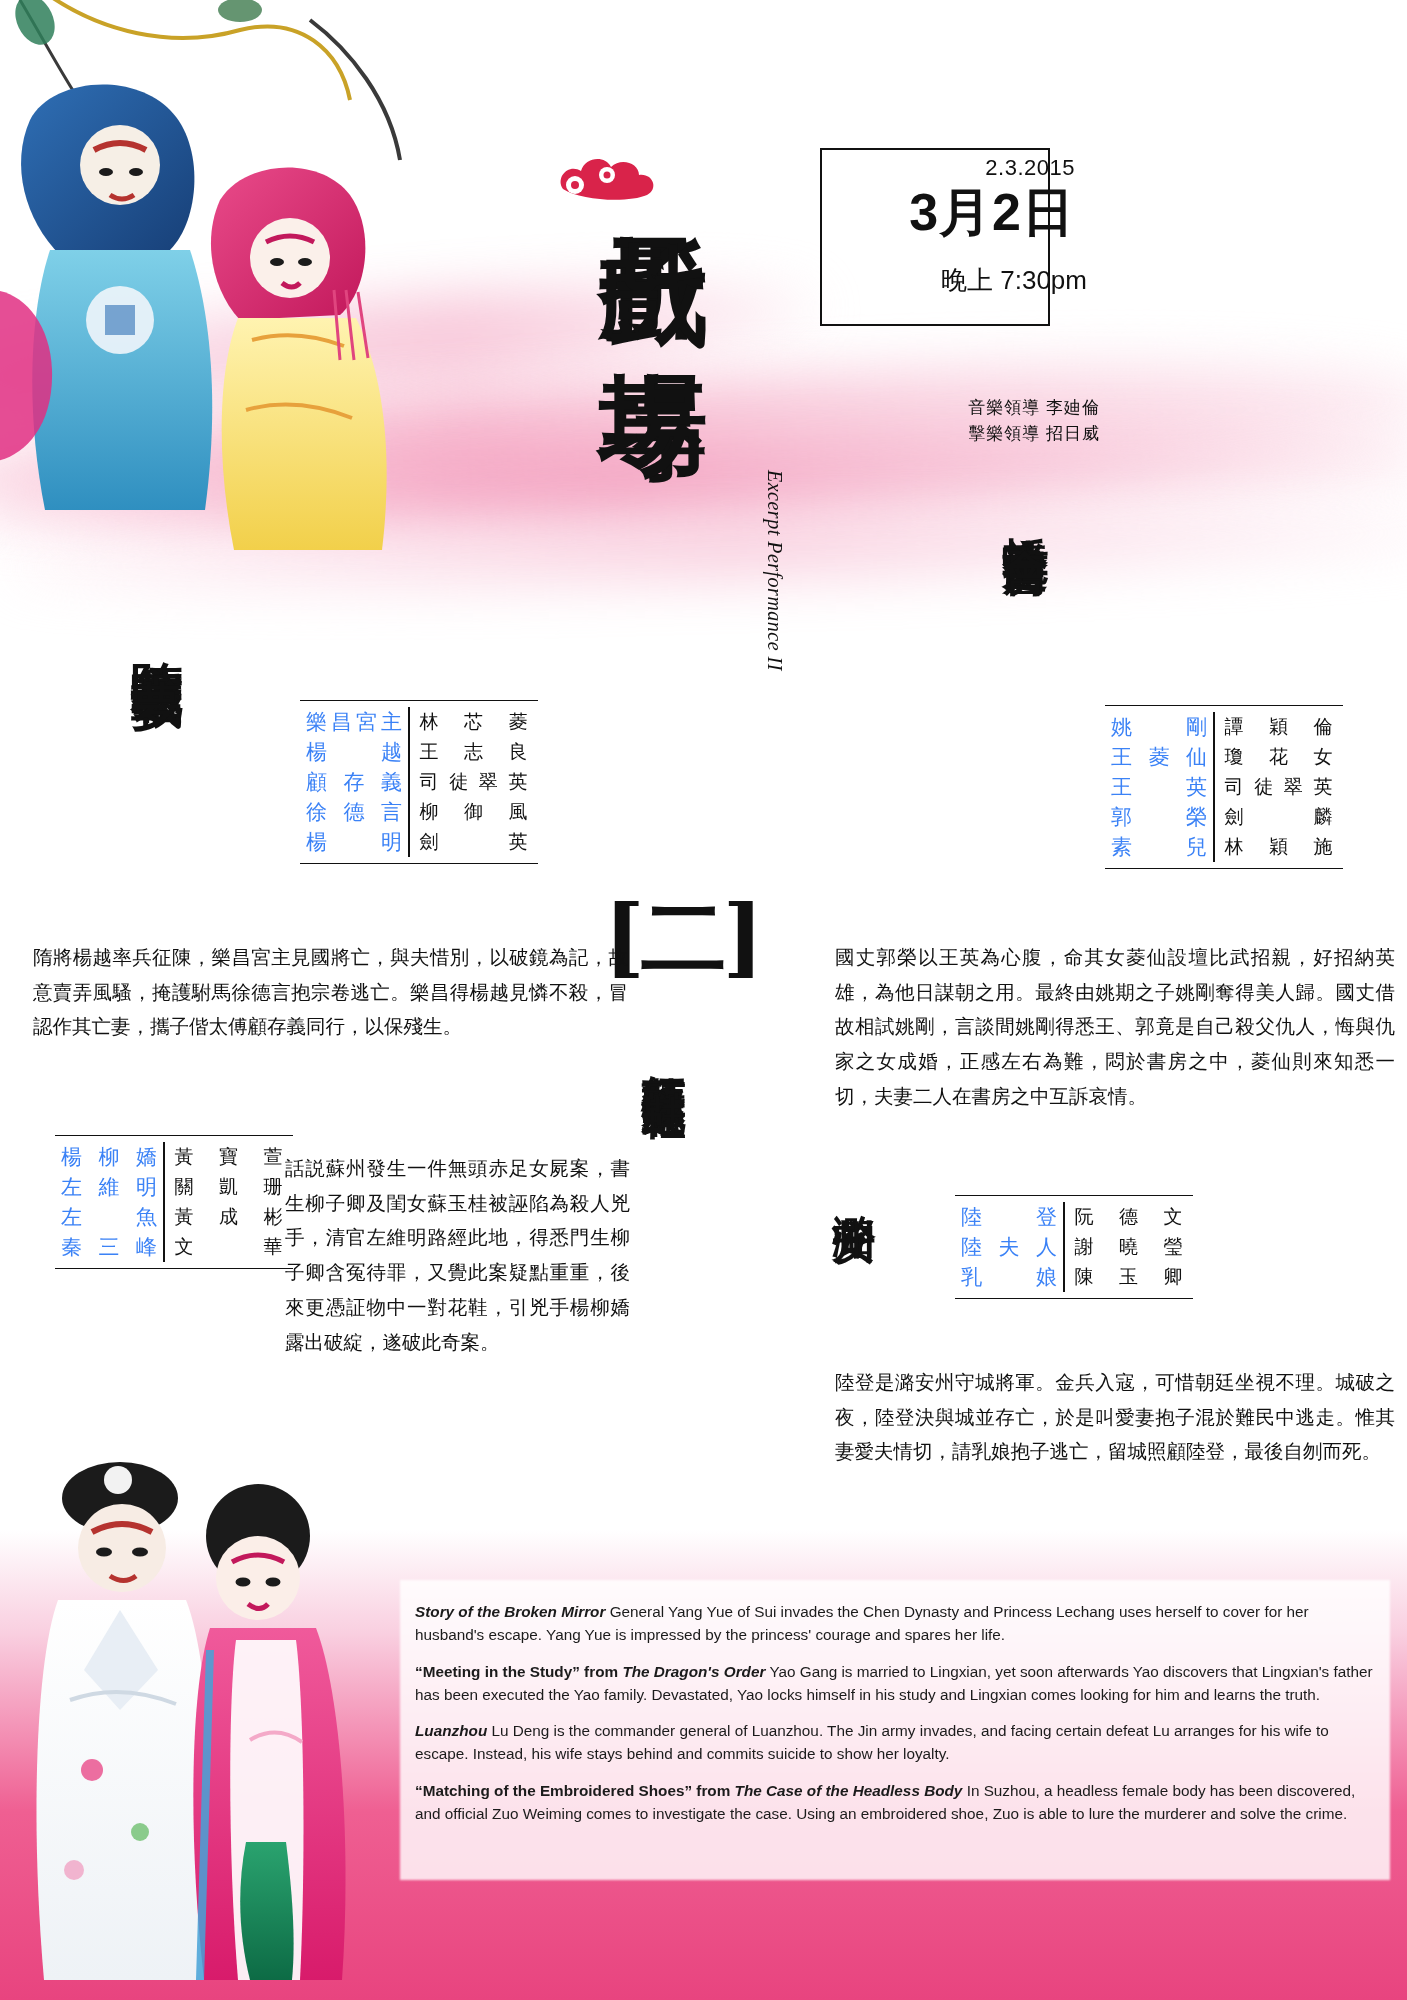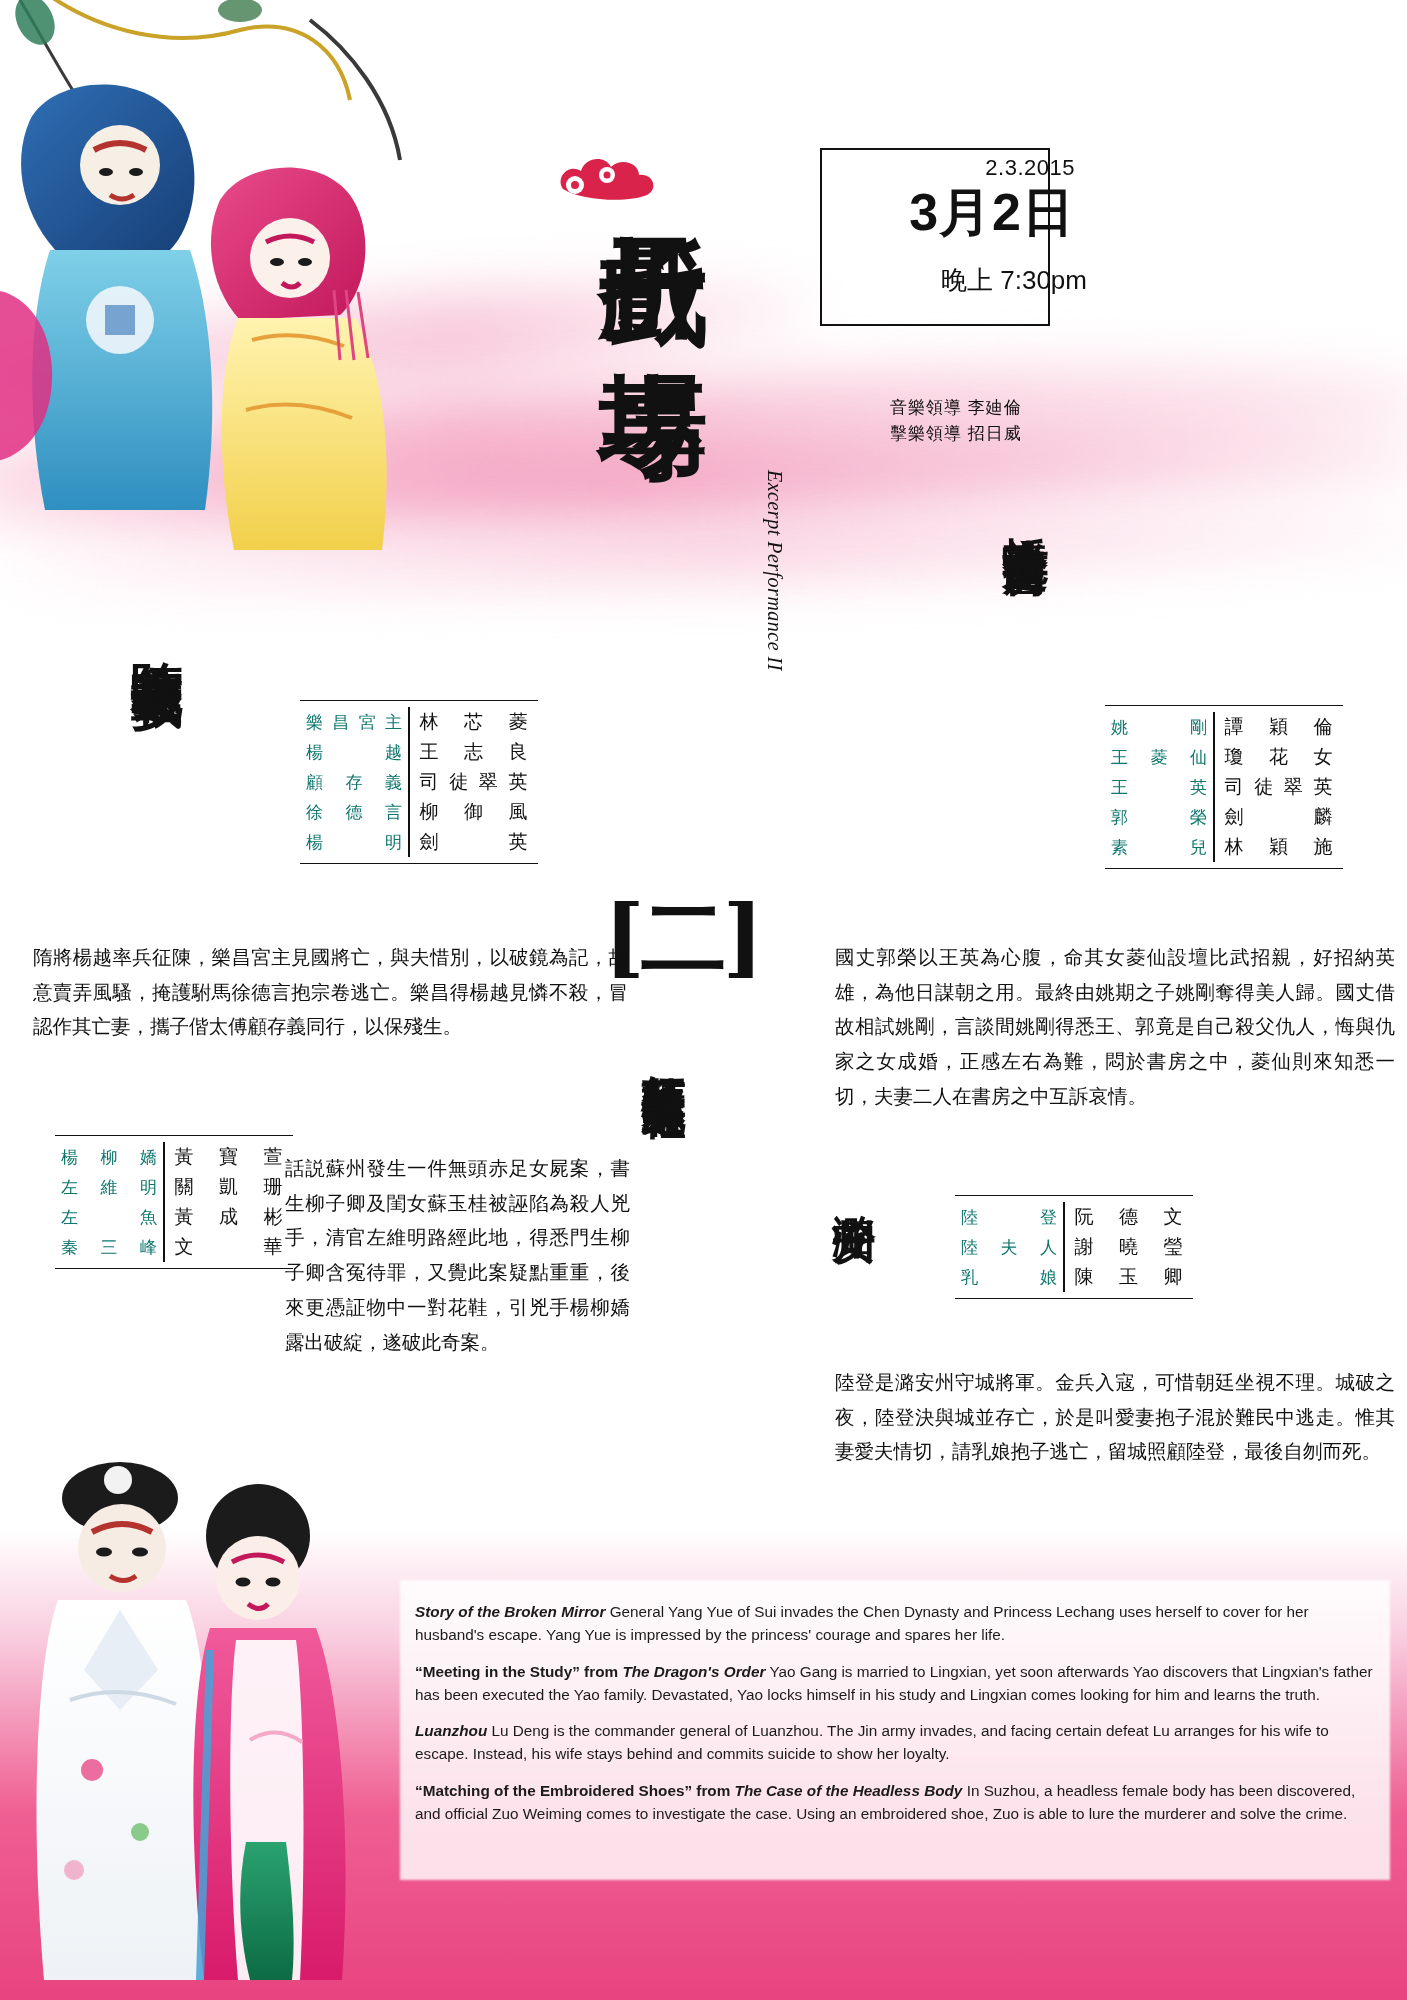--- a/index.html
+++ b/index.html
@@ -86,21 +86,21 @@
   .date-box {
     position: absolute; left: 820px; top: 148px; width: 230px; height: 178px;
     border: 2px solid #111;
     background: transparent;
   }
   .date-inner { position: absolute; left: 845px; top: 155px; width: 250px; text-align: right; }
   .date-small { font-size: 22px; color: #111; letter-spacing: .5px; padding-right: 20px;}
   .date-big { font-size: 52px; font-weight: bold; color: #111; letter-spacing: 1px; padding-right: 20px; line-height: 1.2;}
   .date-time { font-size: 26px; color: #111; padding-right: 8px; margin-top: 20px;}
   .credits { position: absolute; left: 890px; top: 395px; width: 210px; text-align: left; }
-  .credits div { font-size: 17px; color: #111; line-height: 1.55; letter-spacing: 1px; }
+  .credits div { font-size: 17px; color: #111; line-height: 1.55; letter-spacing: 1px; text-align: right; }
 
   
   .vtitle {
     position: absolute;
     writing-mode: vertical-rl; text-orientation: upright;
     font-family: "DejaVu Serif", "Liberation Serif", serif;
     font-weight: bold;
     color: #111;
   }
   #title-sui   { left: 128px; top: 620px; font-size: 52px; line-height: 1.12; letter-spacing: 3px; }
@@ -111,21 +111,21 @@
   
   .cast {
     position: absolute;
     border-top: 1.5px solid #111;
     border-bottom: 1.5px solid #111;
     padding: 6px 0;
   }
   .cast .row { display: flex; align-items: center; height: 30px; }
   .cast .role {
     width: 108px; text-align: justify; text-align-last: justify;
-    font-size: 17px; color: #0f766e; padding: 0 6px;
+    font-size: 21px; color: #3b82f6; padding: 0 6px;
   }
   .cast .sep { width: 1.5px; background: #111; height: 30px; }
   .cast .actor { width: 128px; text-align: justify; text-align-last: justify;
     font-size: 19px; color: #111; padding: 0 10px; }
 
   #cast-sui    { left: 300px; top: 700px; }
   #cast-dragon { left: 1105px; top: 705px; }
   #cast-shoes  { left: 55px;  top: 1135px; }
   #cast-luan   { left: 955px; top: 1195px; }
 

